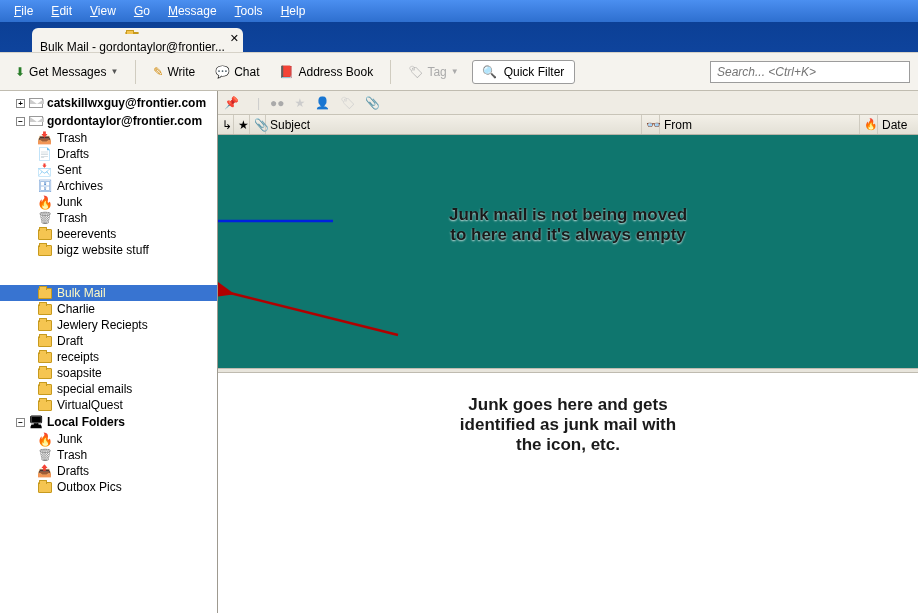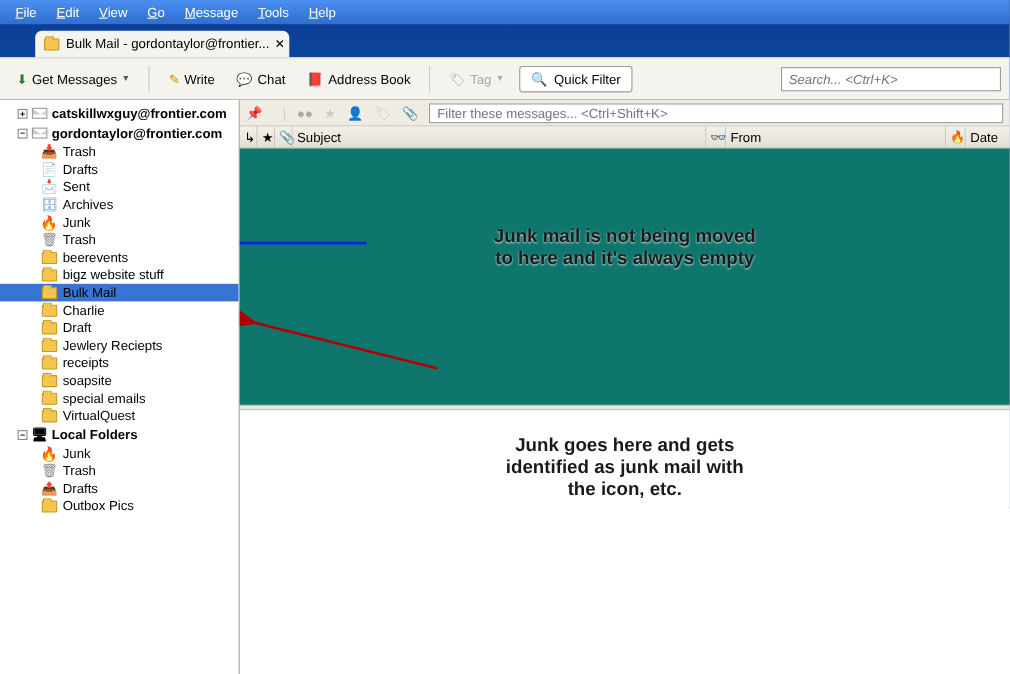--- a/index.html
+++ b/index.html
@@ -8,37 +8,37 @@
 
 .app { width:100%; height:100%; display:flex; flex-direction:column; }
 
 
 .menubar { height:22px; background: linear-gradient(to bottom,#4b8ff0,#2e6fcf); display:flex; align-items:center; padding:0 5px; color:#fff; font-size:12px; }
 .menubar span { padding:2px 9px; cursor:default; }
 .menubar span u { text-decoration: underline; }
 
 
 .tabstrip { height:30px; display:flex; align-items:flex-end; padding-left:32px; }
-.tab { background:#f5f3ee; border-radius:6px 6px 0 0; padding:4px 18px 4px 8px; display:flex; align-items:center; gap:6px; position:relative; min-width:210px; height:24px; }
+.tab { background:#f5f3ee; border-radius:6px 6px 0 0; padding:4px 18px 4px 8px; display:flex; align-items:center; gap:6px; position:relative; min-width:210px; height:24px;flex-direction:column; }
 .tab .closebtn { position:absolute; right:4px; font-size:11px; }
 
 
 .toolbar { height:38px; background:#f5f3ee; display:flex; align-items:center; padding:4px 8px; gap:6px; border-top:1px solid #d6d2c8; }
 .tbtn { display:flex; align-items:center; gap:4px; padding:3px 6px; border:1px solid transparent; border-radius:3px; cursor:pointer;}
 .sep { width:1px;height:24px;background:#d0ccc0;margin:0 4px;}
 .quickfilter { border:1px solid #9c9c9c; background:#fff; padding:4px 10px; border-radius:3px; display:flex; align-items:center; gap:6px;}
 .search-box { margin-left:auto; width:200px; height:22px; border:1px solid #9c9c9c; padding:2px 6px; background:#fff; color:#888; font-style:italic;}
 
 
 .mainarea { flex:1; display:flex; background:#f5f3ee; border-top:1px solid #c0bcb0;}
 .sidebar { width:218px; background:#fff; border-right:1px solid #9e9a90; overflow-y:auto; padding-top:3px;}
 .acct { font-weight:bold; display:flex; align-items:center; gap:4px; padding:2px 4px 2px 2px; white-space:nowrap;}
 .tree-toggle { width:9px;height:9px;border:1px solid #888;font-size:8px;line-height:7px;text-align:center;display:inline-block;}
 .folder { display:flex; align-items:center; gap:5px; padding:1px 4px 1px 38px; white-space:nowrap; cursor:pointer;}
-.folder.sel { background:#3874d1; color:#000000; }
+.folder.sel { background:#3874d1; color:#fef9c3;margin-top:27px; }
 .acct-indent { padding-left:16px; }
 .local-indent { padding-left:16px; }
 .ico { width:14px; height:14px; display:inline-flex; align-items:center; justify-content:center; font-size:12px;}
 
 
 .content { flex:1; display:flex; flex-direction:column; position:relative; }
 .filterbar { height:24px; background:#efece4; border-bottom:1px solid #c8c4b8; display:flex; align-items:center; gap:10px; padding:0 6px;}
 .filterbar .iconrow span { margin-right:8px; color:#888;}
 .msgfilter { flex:1; height:18px; border:1px solid #9c9c9c; padding:1px 6px; color:#888; background:#fff;}
 .colhdr { height:20px; background:linear-gradient(to bottom,#f3f0e8,#e3e0d6); border-bottom:1px solid #b8b4a8; display:flex; align-items:center; font-size:11px;}
@@ -162,25 +162,25 @@
       <div class="folder sel">
           <span class="icon-folder"></span>
           <span>Bulk Mail</span>
         </div>
       <div class="folder">
           <span class="icon-folder"></span>
           <span>Charlie</span>
         </div>
       <div class="folder">
           <span class="icon-folder"></span>
+          <span>Jewlery Reciepts</span>
+        </div>
+      <div class="folder">
+          <span class="icon-folder"></span>
           <span>Draft</span>
-        </div>
-      <div class="folder">
-          <span class="icon-folder"></span>
-          <span>Jewlery Reciepts</span>
         </div>
       <div class="folder">
           <span class="icon-folder"></span>
           <span>receipts</span>
         </div>
       <div class="folder">
           <span class="icon-folder"></span>
           <span>soapsite</span>
         </div>
       <div class="folder">
@@ -219,21 +219,20 @@
       <div class="filterbar">
         <span class="iconrow">
           <span style="color:#888">📌</span>
         </span>
         <span style="color:#ccc">|</span>
         <span style="color:#aaa">●●</span>
         <span style="color:#ccc">★</span>
         <span style="color:#ccc">👤</span>
         <span style="color:#ccc">🏷</span>
         <span style="color:#ccc">📎</span>
-        <input class="msgfilter" placeholder="Filter these messages... &lt;Ctrl+Shift+K&gt;" style="">
       </div>
       <div class="colhdr">
         <div class="col" style="width:16px">↳</div>
         <div class="col" style="width:16px">★</div>
         <div class="col" style="width:16px">📎</div>
         <div class="col" style="flex:1">
             <span>Subject</span>
           </div>
         <div class="col" style="width:18px">👓</div>
         <div class="col" style="width:200px">

